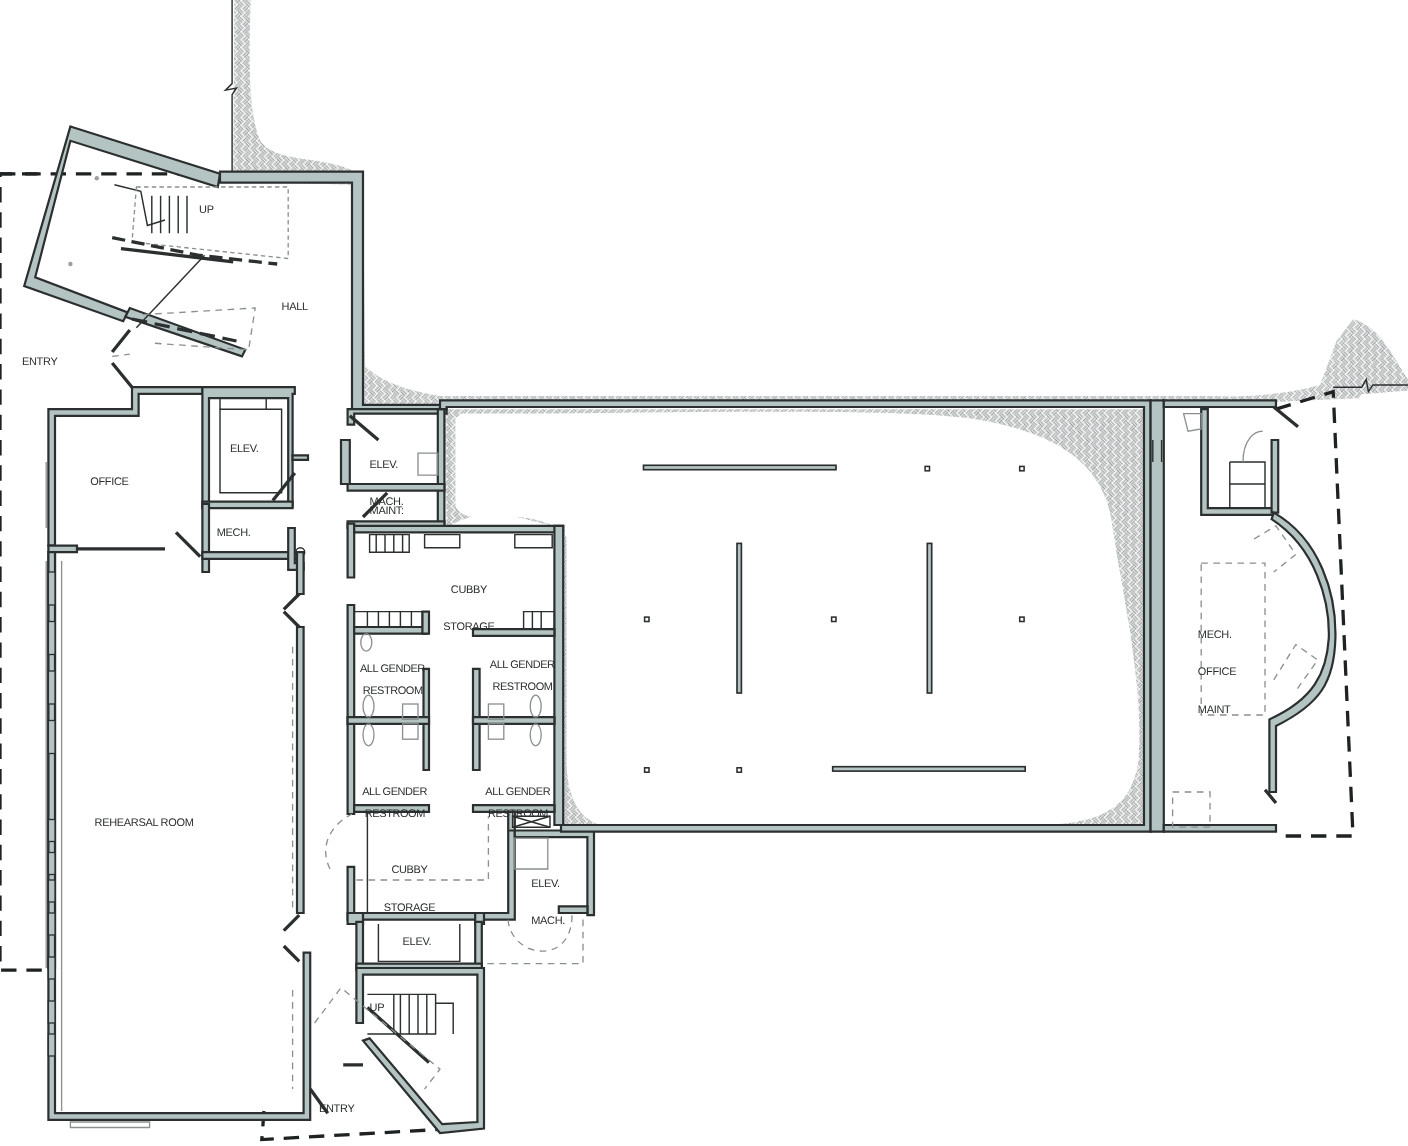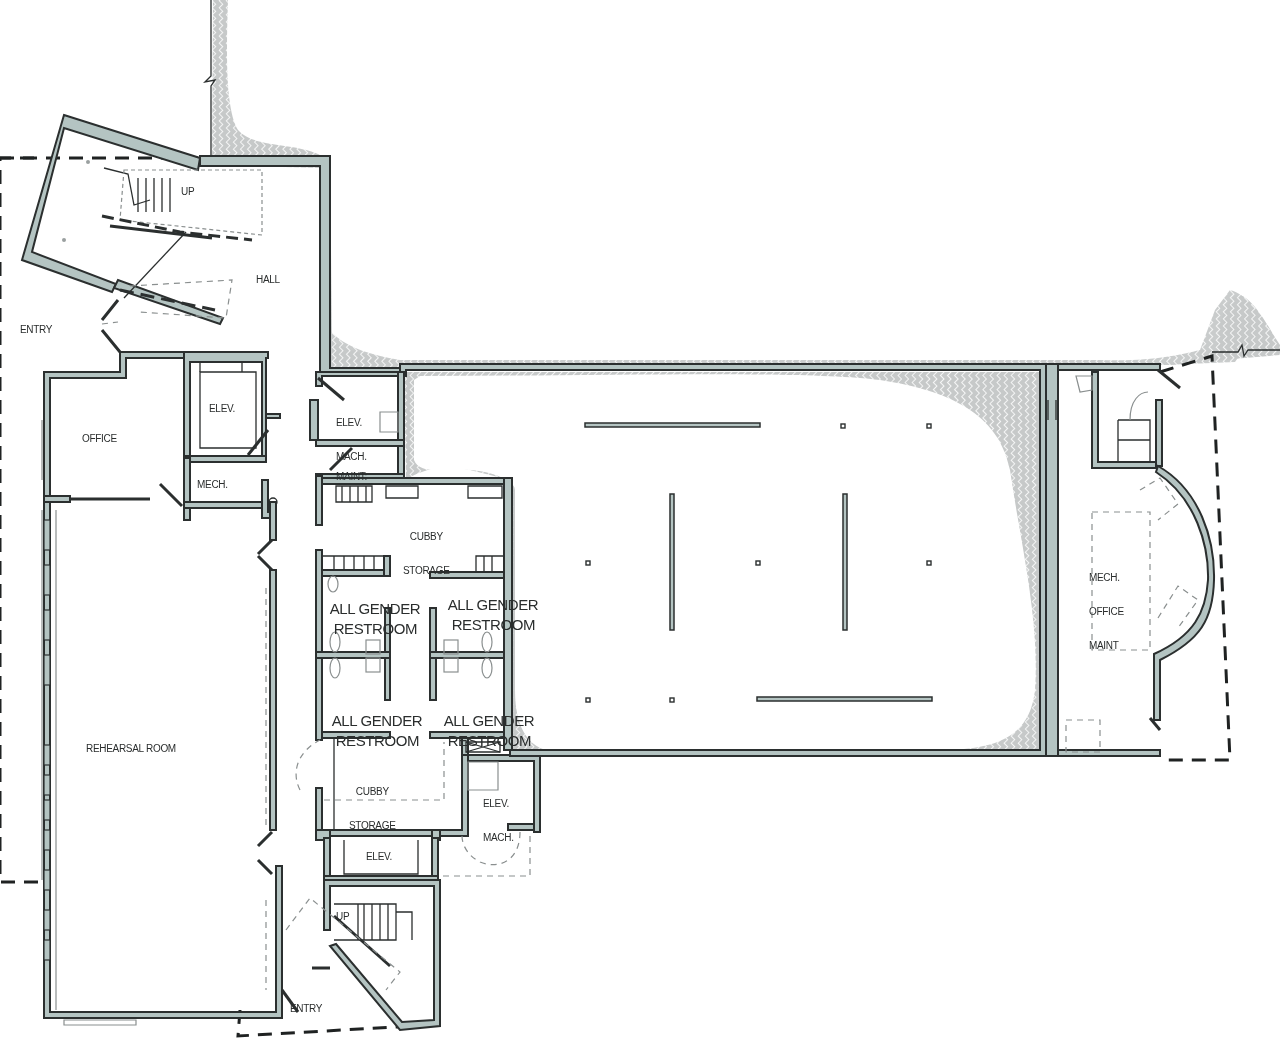--- a/index.html
+++ b/index.html
@@ -8,21 +8,21 @@
   .wall { fill: #b4c4c2; stroke: #2b2f2f; stroke-width: 2; }
   .wallline { fill: none; stroke: #2b2f2f; stroke-width: 3; }
   .thin { fill: none; stroke: #2b2f2f; stroke-width: 1.3; }
   .gray { fill: none; stroke: #8a8f8f; stroke-width: 1.2; }
   .dash { fill: none; stroke: #8a8f8f; stroke-width: 1.2; stroke-dasharray: 6 5; }
   .bigdash { fill: none; stroke: #1f2222; stroke-width: 3; stroke-dasharray: 14 9; }
   .earth { fill: url(#hatch); stroke: none; }
   .col { fill: #ffffff; stroke: #2b2f2f; stroke-width: 1.4; }
   .beam { fill: #b4c4c2; stroke: #2b2f2f; stroke-width: 1.5; }
   .lbl { position: absolute; color: #2a2d2d; font-size: 10px; line-height: 17px; letter-spacing: -0.3px; text-align: center; white-space: pre; }
-  .lbl.sm { font-size: 15px; line-height: 10px; letter-spacing: -0.4px; }
+  .lbl.sm { font-size: 10px; line-height: 10px; letter-spacing: -0.4px; }
 </style>
 </head>
 <body>
 
 <svg id="plan" viewBox="0 0 1280 1042" xmlns="http://www.w3.org/2000/svg">
   <defs>
     <pattern id="hatch" width="10" height="10" patternUnits="userSpaceOnUse" patternTransform="rotate(45)">
       <rect width="10" height="10" fill="#f4f5f5"></rect>
       <path d="M0 2 H5 M0 4 H5 M5 7 H10 M5 9 H10 M2 5 V10 M4 5 V10 M7 0 V5 M9 0 V5" stroke="#8e9393" stroke-width="0.9"></path>
     </pattern>
@@ -228,21 +228,21 @@
 <div class="lbl" style="left:181px; top:183px;">UP</div>
 <div class="lbl" style="left:224px; top:271px;margin-left:32px;">HALL</div>
 <div class="lbl" style="left:20px; top:321px;">ENTRY</div>
 <div class="lbl" style="left:82px; top:430px;">OFFICE</div>
 <div class="lbl" style="left:209px; top:400px;">ELEV.</div>
 <div class="lbl" style="left:197px; top:476px;">MECH.</div>
 <div class="lbl" style="left:331px; top:397px; text-align:left;">
   <span>ELEV.</span><br>
   <span>MACH.</span>
 </div>
-<div class="lbl" style="left:336px; top:456px;margin-top:12px;">MAINT:</div>
+<div class="lbl" style="left:336px; top:456px;">MAINT:</div>
 <div class="lbl" style="left:398px; top:511px;">
   <span>CUBBY</span><br>
   <span>STORAGE</span>
 </div>
 <div class="lbl sm" style="left:323px; top:594px;">
   <span>ALL GENDER</span><br>
   <span>RESTROOM</span>
 </div>
 <div class="lbl sm" style="left:441px; top:590px;">
   <span>ALL GENDER</span><br>

